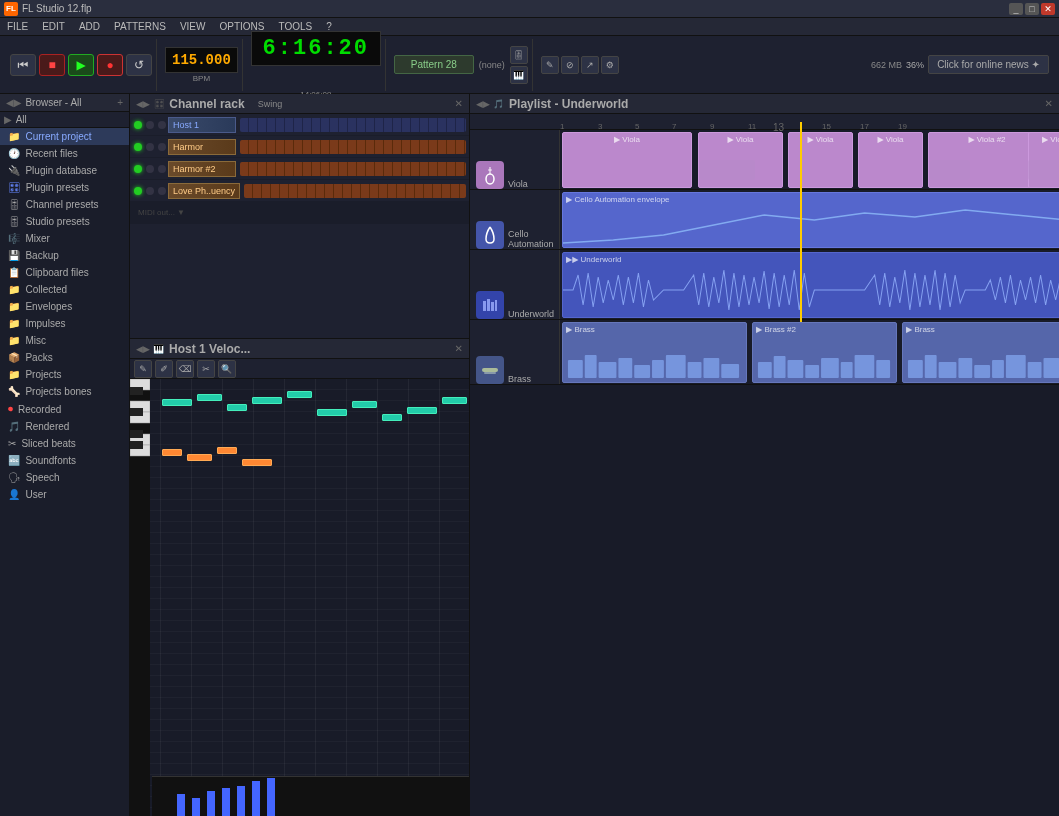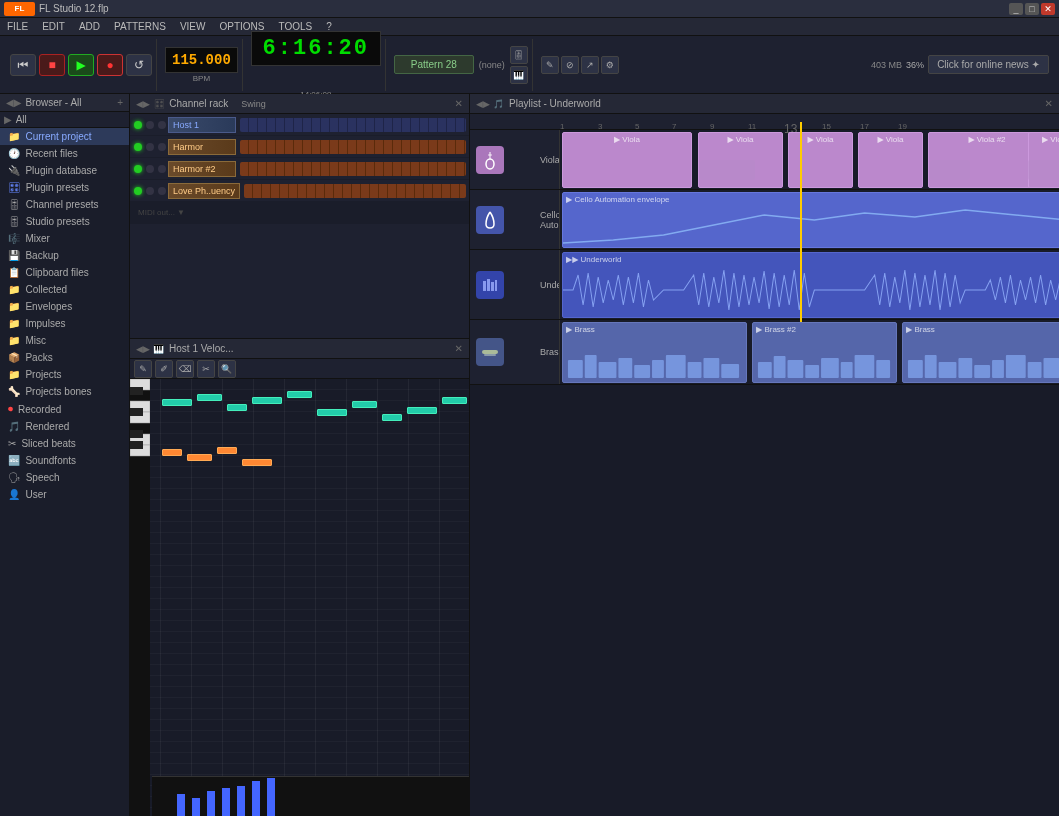--- a/index.html
+++ b/index.html
@@ -16,21 +16,21 @@
 
     
     #title-bar {
       height: 18px;
       background: #2a2e3e;
       display: flex;
       align-items: center;
       padding: 0 4px;
       border-bottom: 1px solid #111;
     }
-    .title-bar-icon { width: 31px; height: 14px; background: #ff6600; border-radius: 2px; margin-right: 4px; display: inline-flex; align-items: center; justify-content: center; font-size: 8px; color: #fff; font-weight: bold; }
+    .title-bar-icon { width: 14px; height: 14px; background: #ff6600; border-radius: 2px; margin-right: 4px; display: inline-flex; align-items: center; justify-content: center; font-size: 8px; color: #fff; font-weight: bold; }
     .title-bar-title { color: #bbb; font-size: 10px; flex: 1; }
     .title-bar-btn { width: 14px; height: 12px; border-radius: 2px; margin-left: 2px; display: inline-flex; align-items: center; justify-content: center; font-size: 9px; cursor: pointer; }
     .tb-min { background: #555; color: #ccc; }
     .tb-max { background: #555; color: #ccc; }
     .tb-close { background: #c0392b; color: #fff; }
 
     
     #menu-bar {
       height: 18px;
       background: #252836;
@@ -172,21 +172,21 @@
     }
     .panel-header {
       height: 20px;
       background: #252836;
       display: flex;
       align-items: center;
       padding: 0 6px;
       gap: 4px;
       border-bottom: 1px solid #111;
     }
-    .panel-title { font-size: 10px; color: #aaa; font-weight: normal; }
+    .panel-title { font-size: 12px; color: #aaa; font-weight: bold; }
     .panel-close { color: #666; cursor: pointer; margin-left: auto; font-size: 10px; }
 
     .channel-row {
       height: 22px;
       display: flex;
       align-items: center;
       border-bottom: 1px solid #1a1d2a;
       padding: 0 2px;
     }
     .ch-led { width: 8px; height: 8px; border-radius: 50%; margin: 0 2px; flex-shrink: 0; }
@@ -309,26 +309,25 @@
       border-bottom: 1px solid #111;
       position: relative;
       display: flex;
     }
     .pl-track-label {
       width: 90px;
       flex-shrink: 0;
       background: #1e2130;
       border-right: 1px solid #333;
       display: flex;
-      align-items: center;
+      align-items: flex-end;
       padding: 0 6px;
       font-size: 9px;
       color: #aaa;
       overflow: hidden;
-      gap: 32px;
     }
     .pl-track-label .track-icon {
       width: 28px;
       height: 28px;
       border-radius: 4px;
       margin-right: 4px;
       flex-shrink: 0;
       display: flex;
       align-items: center;
       justify-content: center;
@@ -447,21 +446,21 @@
 
   <div class="toolbar-section" style="flex:1;border-right:none">
     <div style="display:flex;gap:2px;flex-wrap:wrap">
       <div class="toolbar-icon-btn">✎</div>
       <div class="toolbar-icon-btn">⊘</div>
       <div class="toolbar-icon-btn">↗</div>
       <div class="toolbar-icon-btn">⚙</div>
     </div>
     <div style="flex:1"></div>
     <div style="display:flex;align-items:center;gap:4px">
-      <span style="font-size:9px;color:#888">403 MB</span>
+      <span style="font-size:9px;color:#888">662 MB</span>
       <span style="font-size:9px;color:#aaa">36%</span>
       <div class="news-btn">Click for online news ✦</div>
     </div>
   </div>
 </div>
 
 <div id="main-content">
 
   <div id="browser">
     <div class="browser-header">
@@ -706,21 +705,21 @@
     </div>
 
     <div class="playlist-ruler">
       <div style="position:relative;left:90px;right:0;display:flex;flex:1;">
         <span style="position:absolute;left:0px;font-size:8px;color:#666">1</span>
         <span style="position:absolute;left:38px;font-size:8px;color:#666">3</span>
         <span style="position:absolute;left:75px;font-size:8px;color:#666">5</span>
         <span style="position:absolute;left:112px;font-size:8px;color:#666">7</span>
         <span style="position:absolute;left:150px;font-size:8px;color:#666">9</span>
         <span style="position:absolute;left:188px;font-size:8px;color:#666">11</span>
-        <span style="position:absolute;left:224px;font-size:12px;color:#666">13</span>
+        <span style="position:absolute;left:213px;font-size:10px;color:#666">13</span>
         <span style="position:absolute;left:262px;font-size:8px;color:#666">15</span>
         <span style="position:absolute;left:300px;font-size:8px;color:#666">17</span>
         <span style="position:absolute;left:338px;font-size:8px;color:#666">19</span>
 
         <div style="position:absolute;left:240px;top:0;bottom:-200px;width:2px;background:#ffcc00;z-index:10;"></div>
       </div>
     </div>
 
     <div class="playlist-content">
 

